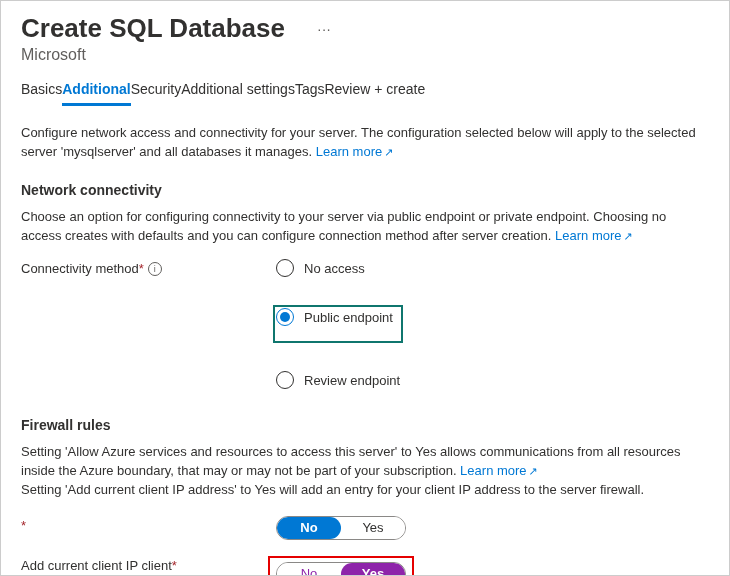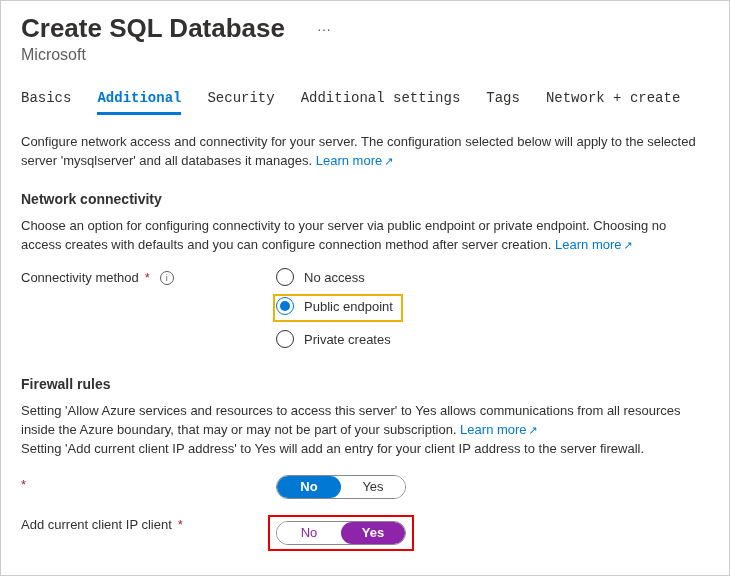--- a/index.html
+++ b/index.html
@@ -14,24 +14,22 @@
       border: 1px solid #ccc;
       overflow: hidden;
     }
     .header-row { display: flex; align-items: center; gap: 32px; }
     .page-title { font-size: 26px; font-weight: 600; color: #323130; }
     .ellipsis { color: #605e5c; font-size: 14px; }
     .subtitle { font-size: 16px; color: #605e5c; margin-top: 2px; }
     
     .tabs {
       display: flex;
-      gap: 26px;
-      margin-top: 26px;
+      margin-top: 17px;
       border-bottom: 0;
-      font-family: Liberation Mono, monospace;
     }
     .tab {
       font-size: 14px;
       color: #323130;
       padding-bottom: 6px;
       cursor: pointer;
       border-bottom: 3px solid transparent;
     }
     .tab.active {
       color: #0078d4;
@@ -50,54 +48,54 @@
       display: flex;
       align-items: flex-start;
       margin-top: 14px;
     }
     .form-label {
       width: 255px;
       font-size: 13px;
       color: #323130;
       display: flex;
       align-items: center;
-      gap: 6px;
+      gap: 0;
       padding-top: 2px;
     }
     .req { color: #a4262c; }
     .info-icon {
       display: inline-flex;
       width: 14px; height: 14px;
       border: 1px solid #605e5c;
       border-radius: 50%;
       align-items: center; justify-content: center;
       font-size: 9px; color: #605e5c;
       margin-left: 4px;
     }
     
-    .radio-group { display: flex; flex-direction: column; gap: 8px; }
+    .radio-group { display: flex; flex-direction: column; gap: 28px; }
     .radio-option { display: flex; align-items: center; gap: 10px; cursor: pointer; }
     .radio {
       width: 18px; height: 18px;
       border: 1px solid #323130;
       border-radius: 50%;
       display: inline-flex; align-items: center; justify-content: center;
       flex-shrink: 0;
     }
     .radio.selected { border-color: #0078d4; }
     .radio.selected::after {
       content: "";
       width: 10px; height: 10px;
       background: #0078d4;
       border-radius: 50%;
     }
     .radio-label { font-size: 13px; }
     .highlight-box {
-      border: 2px solid #eab308;
-      padding: 1px 8px 5px 1px;
+      border: 2px solid #0f766e;
+      padding: 1px 8px 15px 1px;
       margin-left: -3px;
       display: inline-flex;
     }
     
     .toggle {
       display: inline-flex;
       border: 1px solid #8a8886;
       border-radius: 14px;
       overflow: hidden;
       height: 24px;
@@ -130,21 +128,21 @@
   <span class="ellipsis">···</span>
 </div>
 <div class="subtitle">Microsoft</div>
 
 <div class="tabs">
   <div class="tab">Basics</div>
   <div class="tab active">Additional</div>
   <div class="tab">Security</div>
   <div class="tab">Additional settings</div>
   <div class="tab">Tags</div>
-  <div class="tab">Network + create</div>
+  <div class="tab">Review + create</div>
 </div>
 
 <div class="section">
   <p class="desc">
     <span>Configure network access and connectivity for your server. The configuration selected below will apply to the selected server 'mysqlserver' and all databases it manages. </span><a class="learn-more"><span>Learn more</span><span class="ext-icon">↗</span></a>
   </p>
 </div>
 
 <div class="section-heading">Network connectivity</div>
 <p class="desc">
@@ -163,21 +161,21 @@
       <span class="radio-label">No access</span>
     </div>
     <div class="highlight-box">
       <div class="radio-option">
         <span class="radio selected"></span>
         <span class="radio-label">Public endpoint</span>
       </div>
     </div>
     <div class="radio-option">
       <span class="radio"></span>
-      <span class="radio-label">Private creates</span>
+      <span class="radio-label">Review endpoint</span>
     </div>
   </div>
 </div>
 
 <div class="section-heading" style="margin-top:28px">Firewall rules</div>
 <p class="desc">
   <span>Setting 'Allow Azure services and resources to access this server' to Yes allows communications from all resources inside the Azure boundary, that may or may not be part of your subscription. </span><a class="learn-more"><span>Learn more</span><span class="ext-icon">↗</span></a>
 </p>
 <p class="desc">Setting 'Add current client IP address' to Yes will add an entry for your client IP address to the server firewall.</p>
 

